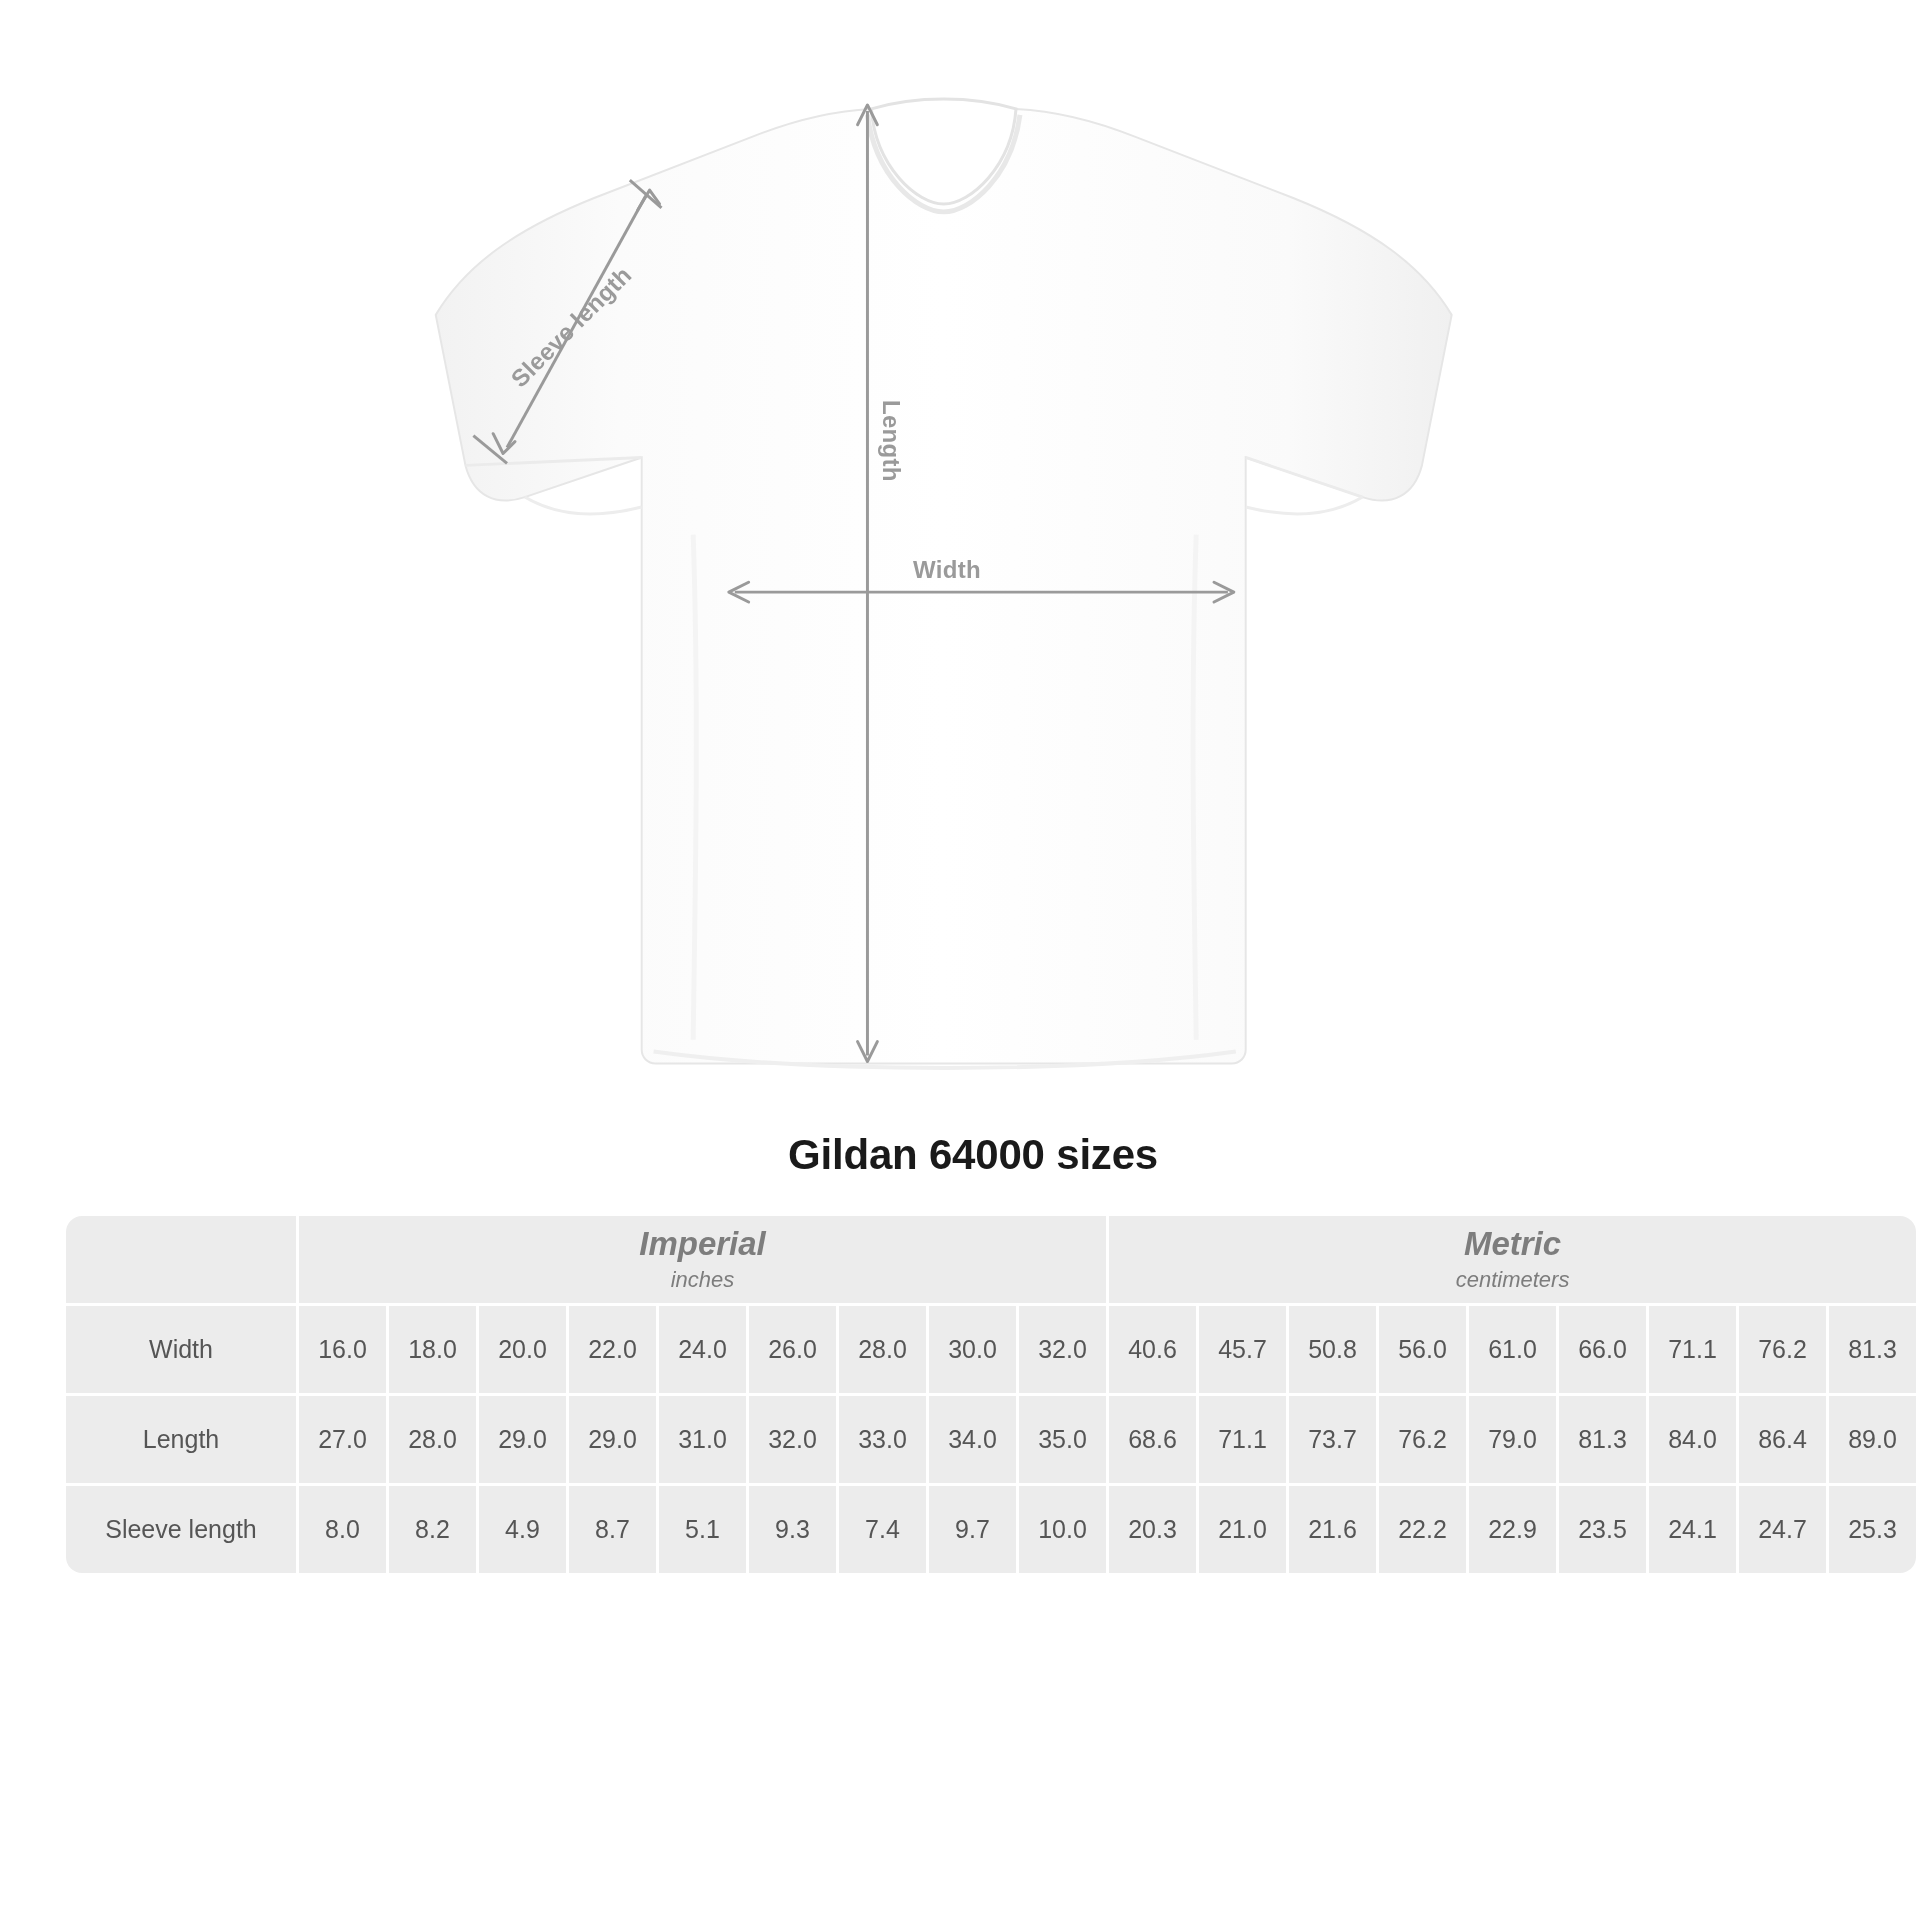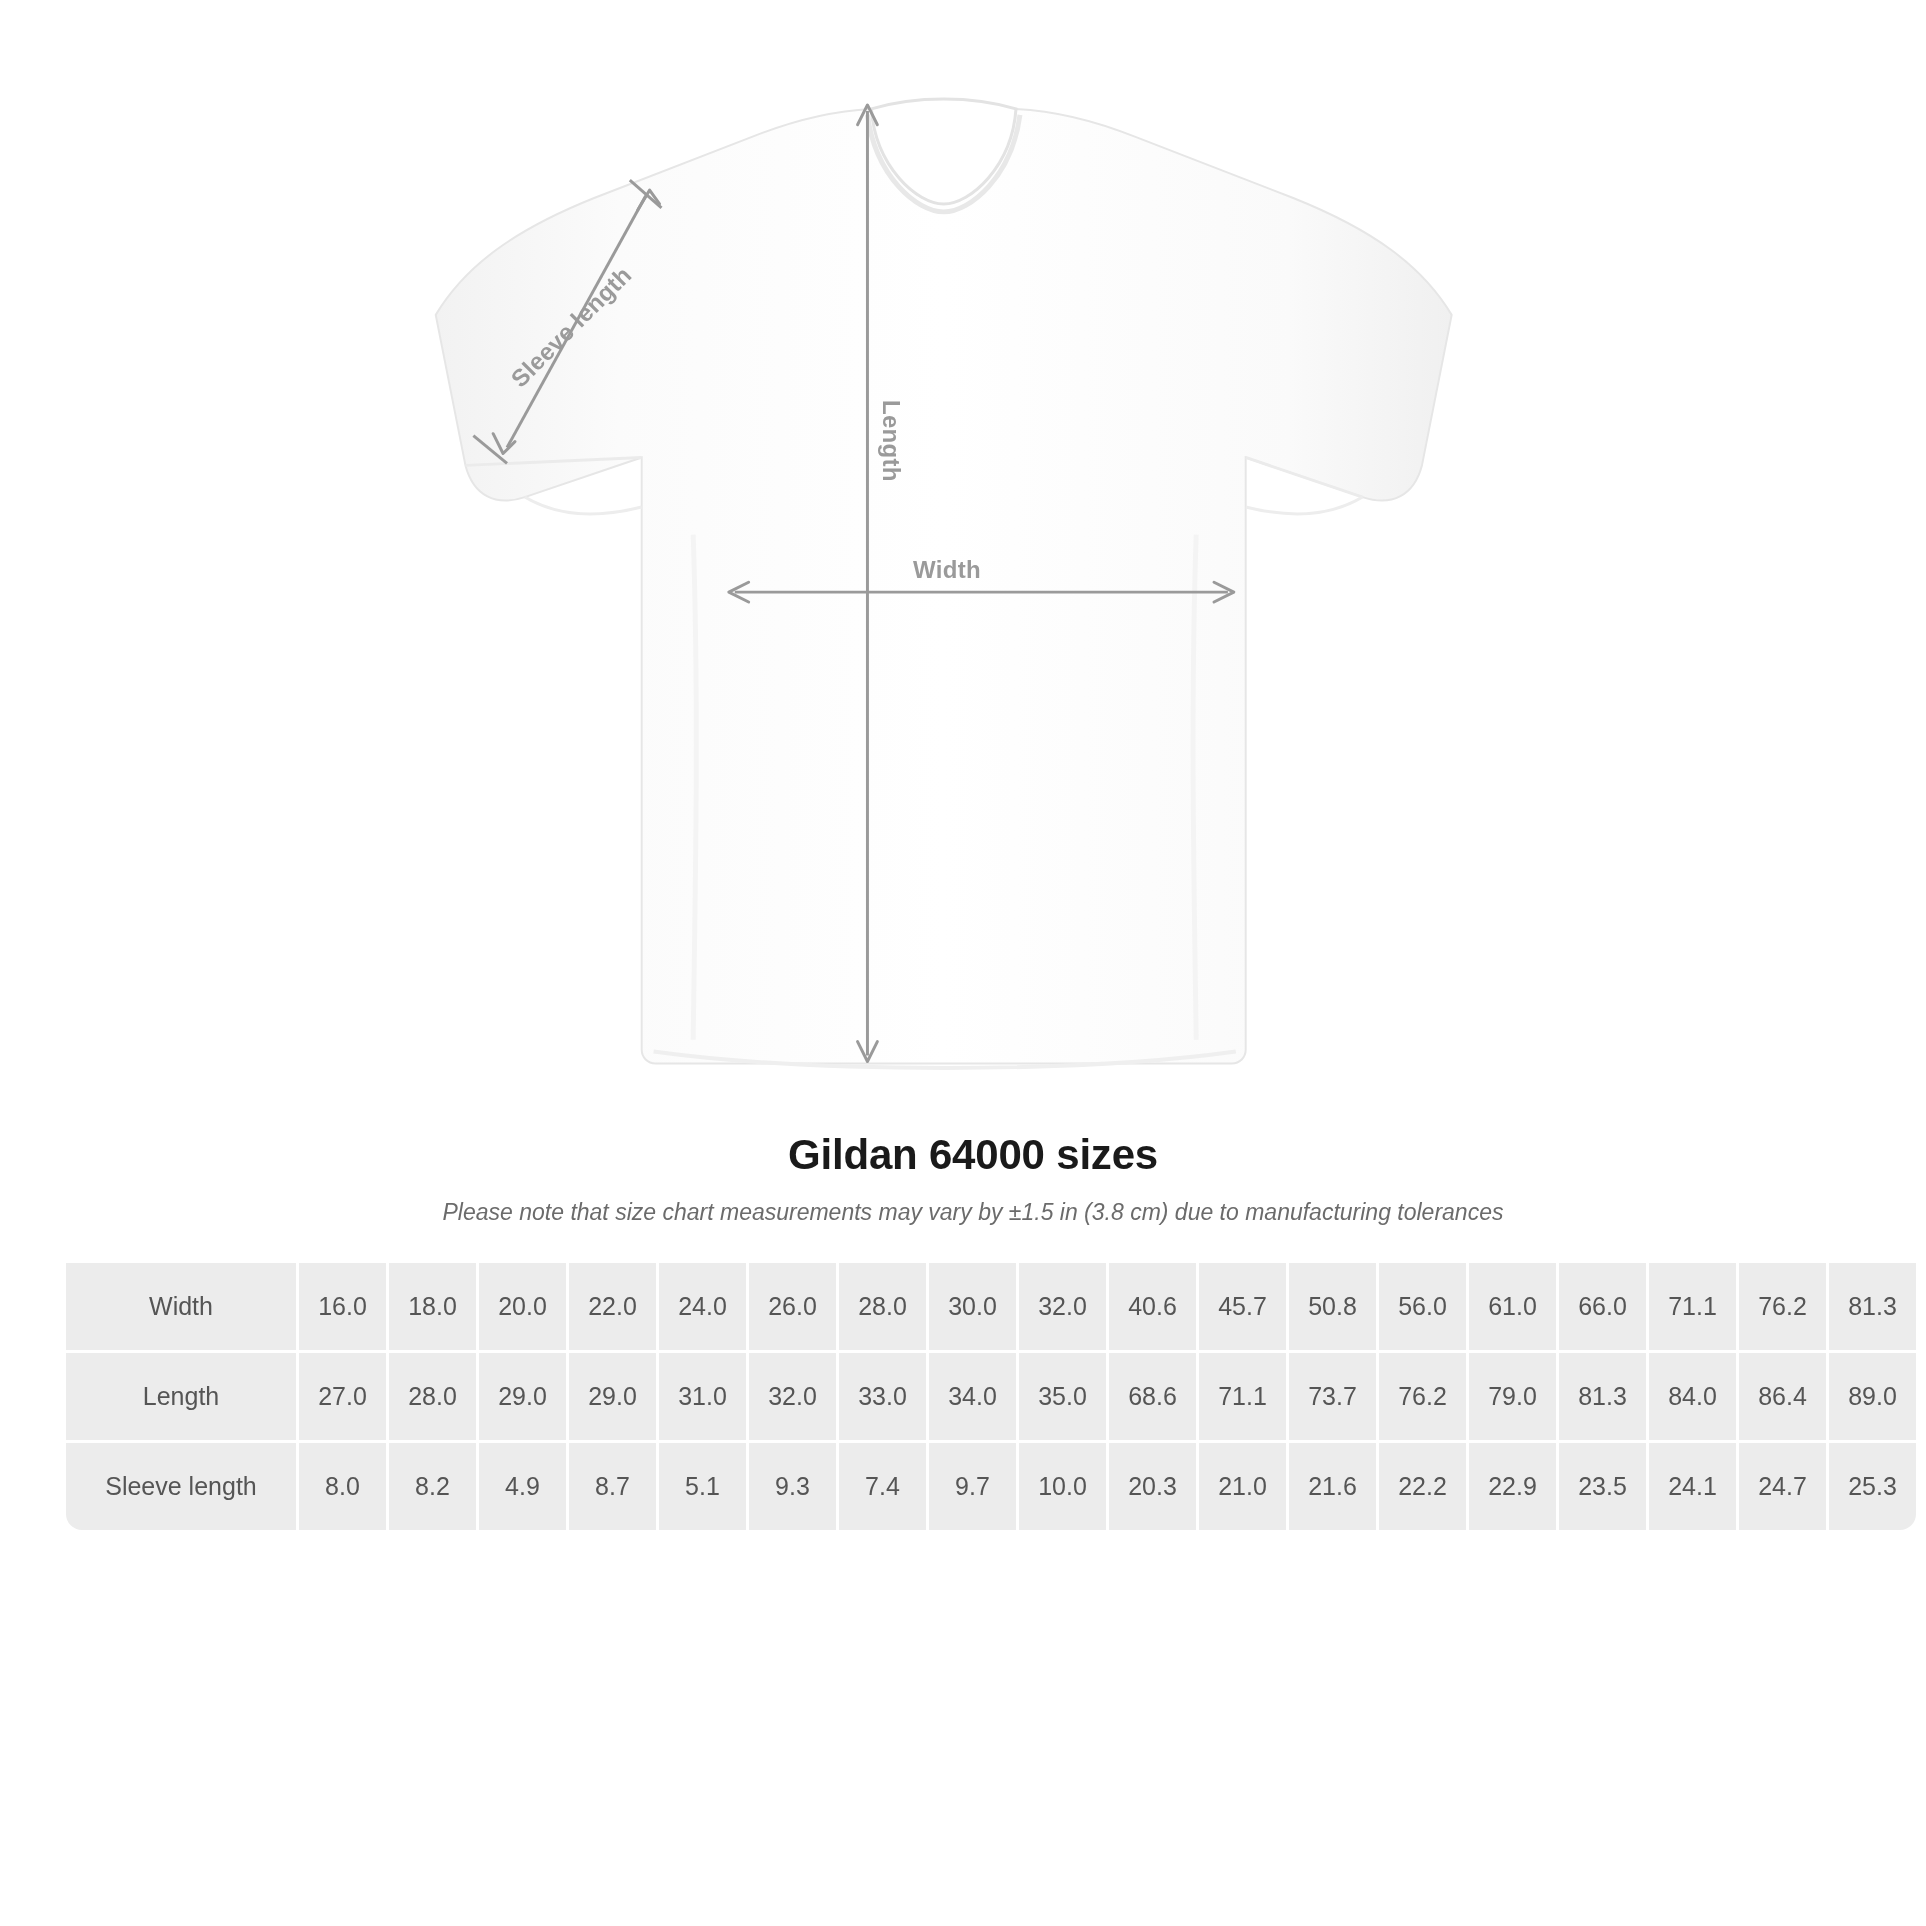--- a/index.html
+++ b/index.html
@@ -185,30 +185,40 @@
     </g>
   </svg>
 
   <div class="dim-label sleeve" style="left: 492px; top: 313px;">Sleeve length</div>
   <div class="dim-label vertical" style="left: 877px; top: 400px;">Length</div>
   <div class="dim-label" style="left: 913px; top: 556px;">Width</div>
 </div>
 
 <div class="title-block">
   <div class="chart-title">Gildan 64000 sizes</div>
-  <div class="chart-note">Please note that size chart measurements may vary by ±1.5 in (3.8 cm) due to manufacturing tolerances</div>
 </div>
 
 <div class="table-wrap">
   <table class="size-table">
     <colgroup>
       <col style="width:230px">
       <col span="18" style="width:87px">
     </colgroup>
     <tbody>
+      <tr class="sys-row">
+        <td class="spacer-cell sys-head"></td>
+        <td class="sys-head" colspan="9">
+          <div class="sys-name">Imperial</div>
+          <div class="sys-unit">inches</div>
+        </td>
+        <td class="sys-head" colspan="9">
+          <div class="sys-name">Metric</div>
+          <div class="sys-unit">centimeters</div>
+        </td>
+      </tr>
 
 
       <tr>
         <td class="rowhead">Width</td>
         <td>16.0</td>
         <td>18.0</td>
         <td>20.0</td>
         <td>22.0</td>
         <td>24.0</td>
         <td>26.0</td>

